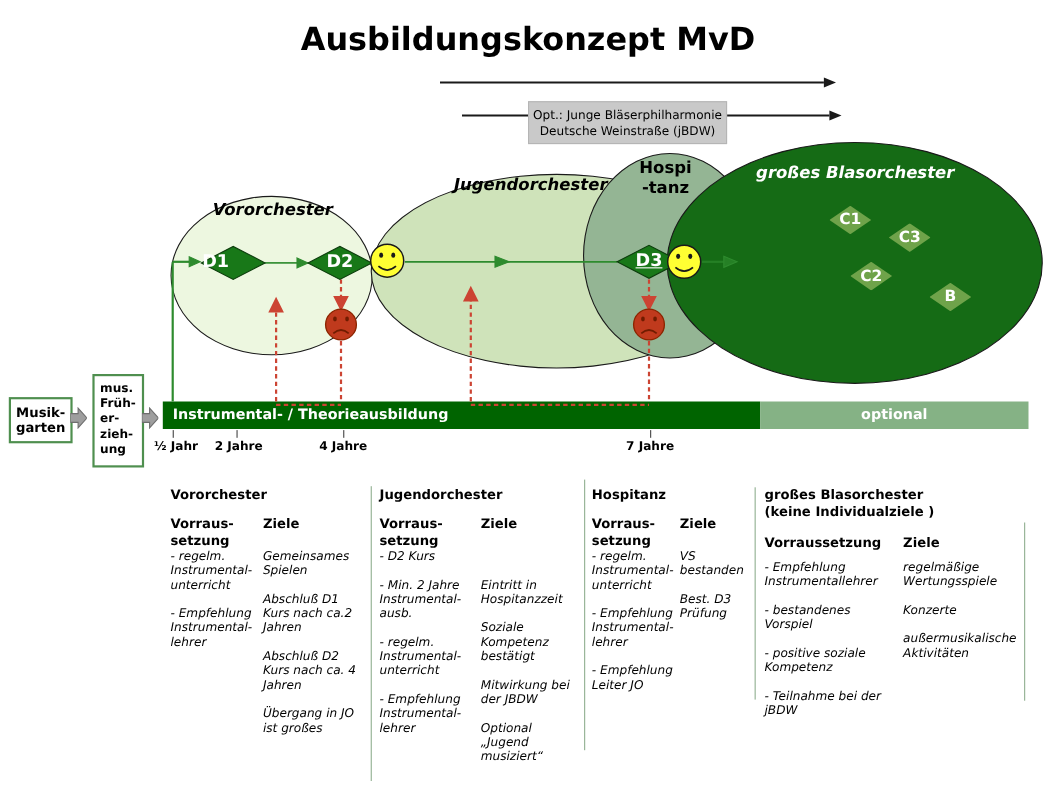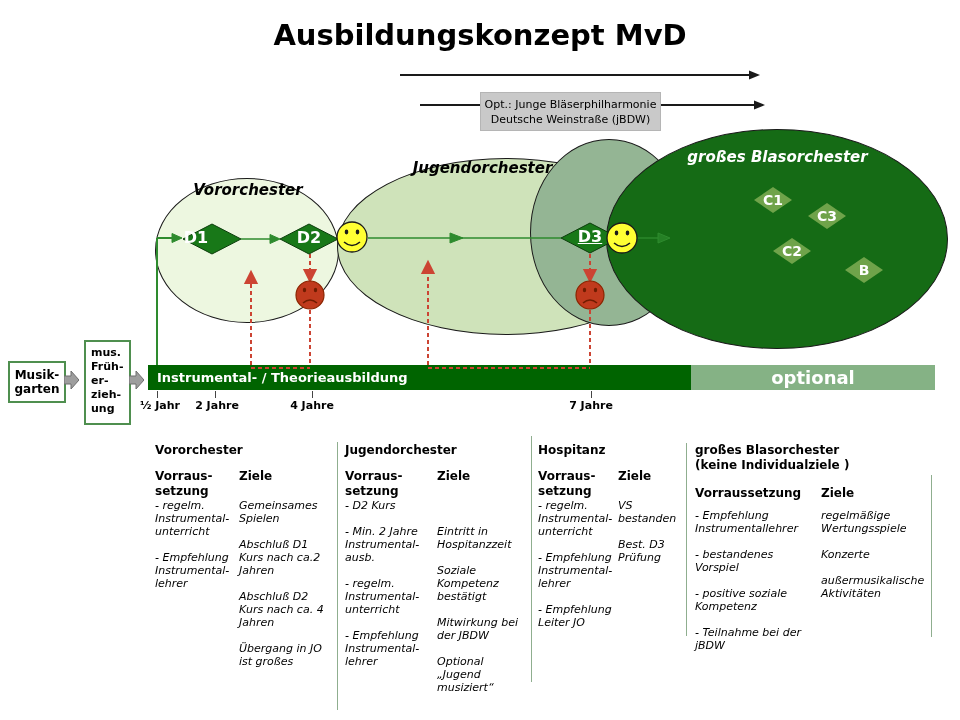--- a/index.html
+++ b/index.html
@@ -34,21 +34,21 @@
   .d3{left:561px;top:227px;width:58px;text-decoration:underline;}
   .cdia{z-index:6;width:38px;height:26px;background:#6fa34a;color:#fff;font-weight:bold;
         font-size:14px;display:flex;align-items:center;justify-content:center;
         clip-path:polygon(50% 0,100% 50%,50% 100%,0 50%);}
   .c1{left:754px;top:187px;} .c3{left:808px;top:203px;}
   .c2{left:773px;top:238px;} .cb{left:845px;top:257px;}
   
   .bar-main{left:148px;top:365px;width:543px;height:25px;background:#006400;color:#fff;
             font-weight:bold;font-size:13px;line-height:25px;padding-left:9px;box-sizing:border-box;z-index:4;}
   .bar-opt{left:691px;top:365px;width:244px;height:25px;background:#85b285;color:#fff;
-           font-weight:bold;font-size:18px;line-height:25px;text-align:center;z-index:4;}
+           font-weight:bold;font-size:13px;line-height:25px;text-align:center;z-index:4;}
   .tick{width:1px;height:7px;background:#444;top:391px;z-index:4;}
   .t1{left:157px;} .t2{left:215px;} .t3{left:312px;} .t4{left:591px;}
   .ticklabel{top:399px;width:60px;text-align:center;font-weight:bold;font-size:11px;z-index:4;}
   .tl1{left:130px;} .tl2{left:187px;} .tl3{left:282px;} .tl4{left:561px;}
   
   .entrybox{background:#fff;border:2px solid #4f8f4f;font-weight:bold;z-index:4;box-sizing:border-box;}
   .musik{left:8px;top:361px;width:58px;height:42px;font-size:12px;text-align:center;
          display:flex;flex-direction:column;justify-content:center;line-height:14px;}
   .frueh{left:84px;top:340px;width:47px;height:85px;font-size:11px;line-height:14px;
          padding:4px 0 0 5px;}
@@ -87,20 +87,24 @@
     <span>Deutsche Weinstraße (jBDW)</span>
   </div>
 
   <div class="abs ellipse e-vor"></div>
   <div class="abs ellipse e-jug"></div>
   <div class="abs ellipse e-hos"></div>
   <div class="abs ellipse e-bla"></div>
 
   <div class="abs elabel l-vor">Vororchester</div>
   <div class="abs elabel l-jug">Jugendorchester</div>
+  <div class="abs l-hos">
+    <div>Hospi</div>
+    <div>-tanz</div>
+  </div>
   <div class="abs elabel l-bla">großes Blasorchester</div>
 
   <svg id="overlay" class="abs" width="960" height="720" viewBox="0 0 960 720">
 
     <g>
       <line x1="400" y1="75" x2="749" y2="75" stroke="#1a1a1a" stroke-width="2"></line>
       <polygon points="749,70.5 760,75 749,79.5" fill="#1a1a1a"></polygon>
     </g>
     <g>
       <line x1="420" y1="105" x2="754" y2="105" stroke="#1a1a1a" stroke-width="2"></line>

